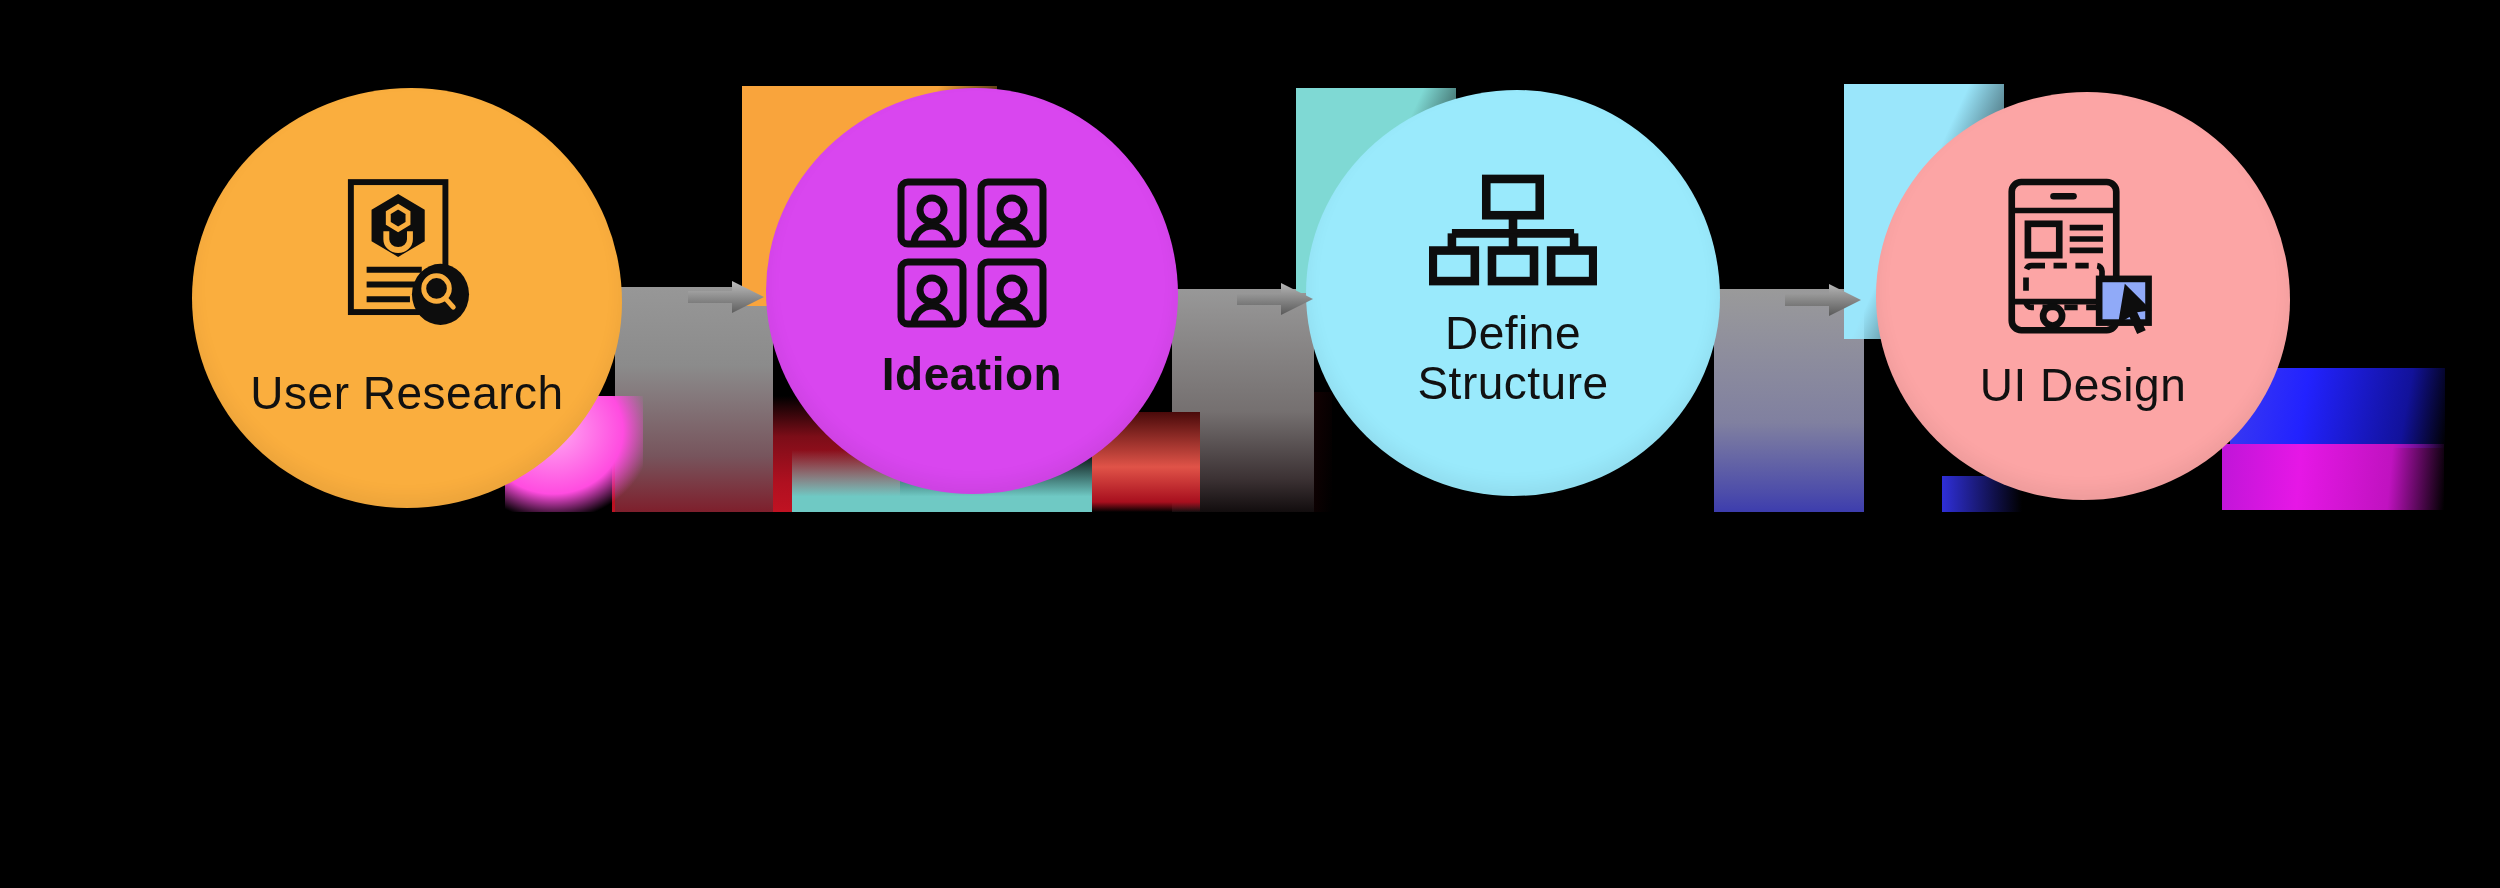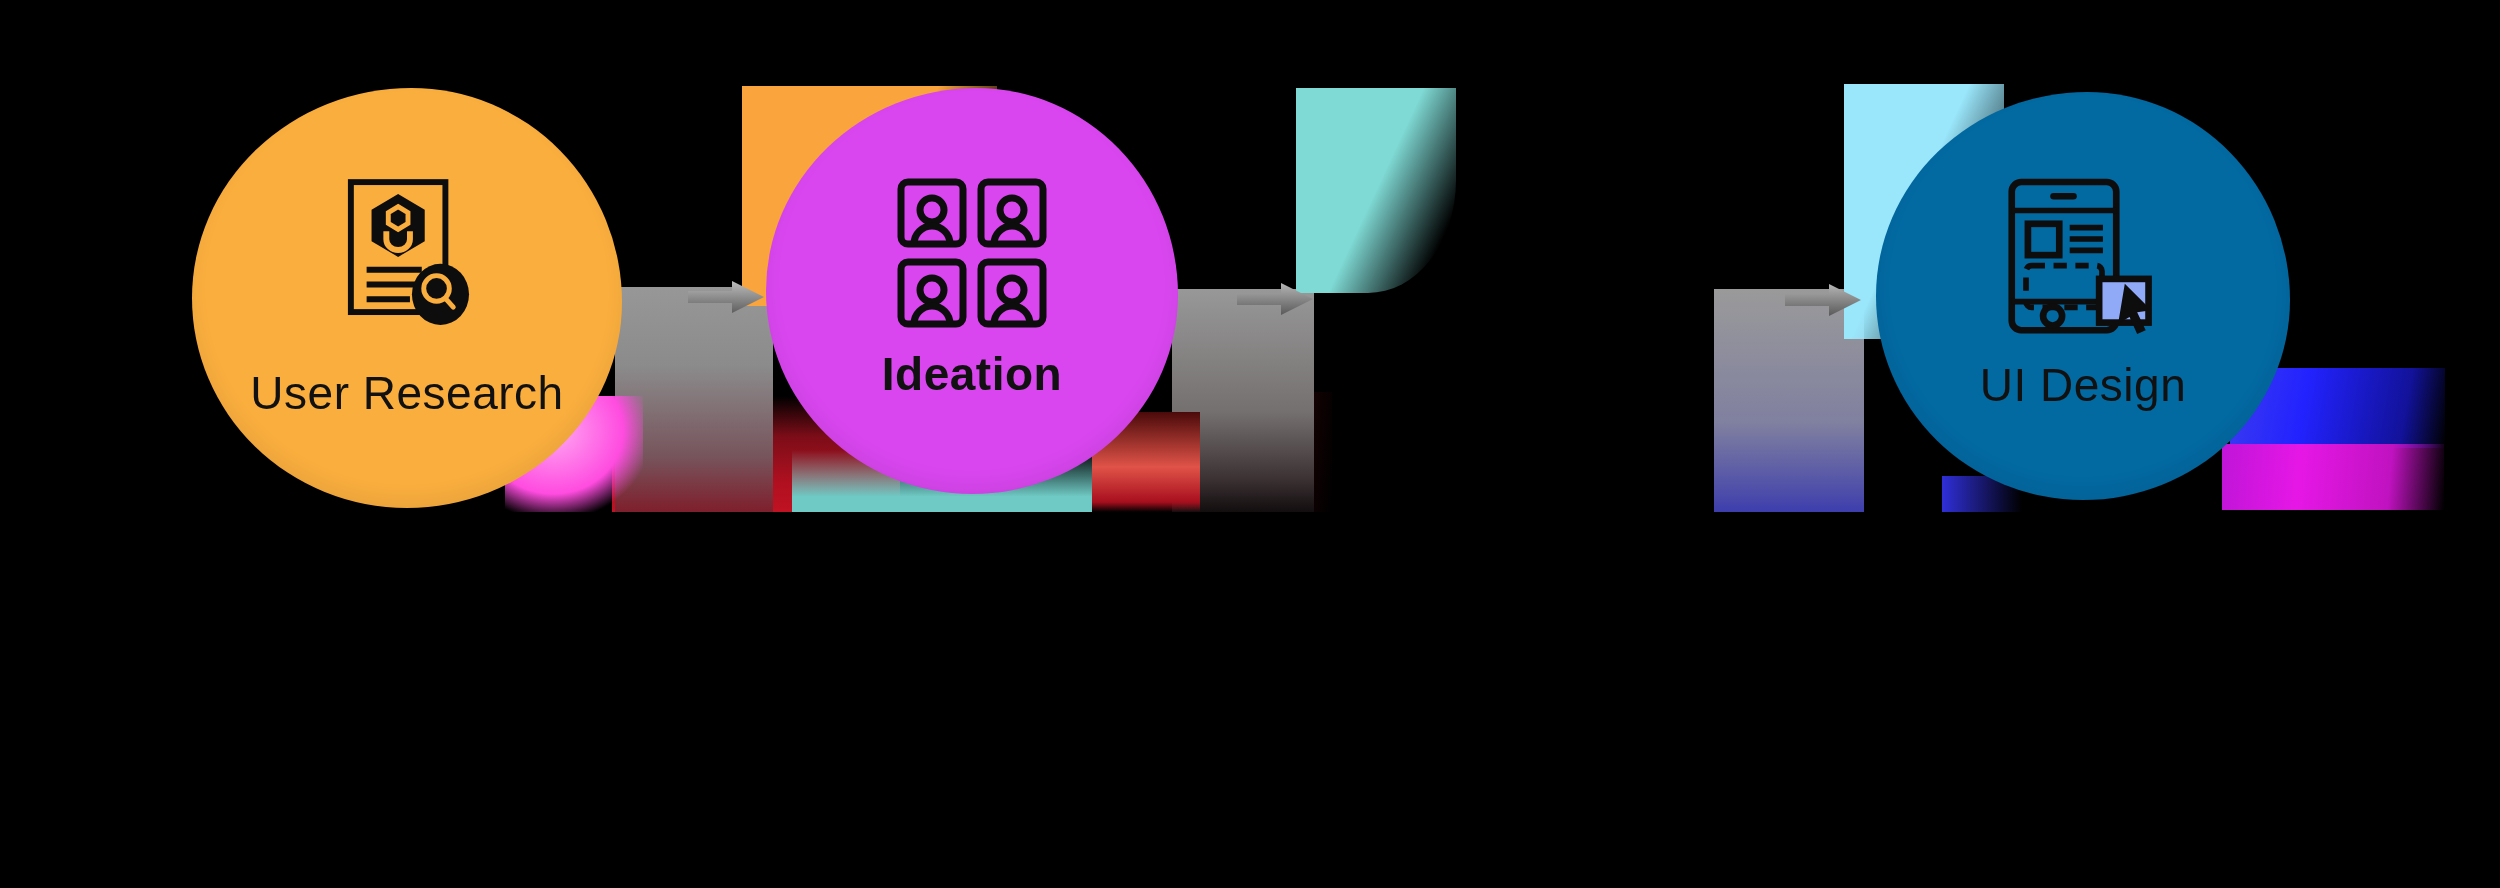--- a/index.html
+++ b/index.html
@@ -13,21 +13,21 @@
     justify-content:center;gap:26px;border-radius:51% 49% 50% 50% / 50% 51% 49% 50%;
     z-index:3;box-shadow:inset 0 -10px 18px rgba(0,0,0,0.06);
   }
   .step .label{
     font-size:46px;color:#111111;text-align:center;line-height:1.08;
     letter-spacing:0.5px;transform:translateY(-4px);
   }
   .s1{left:192px;top:88px;width:430px;height:420px;background:#FAAE3E;gap:41px;}
   .s2{left:766px;top:88px;width:412px;height:406px;background:#d946ef;font-weight:bold;}
   .s3{left:1306px;top:90px;width:414px;height:406px;background:#9AEAFC;}
-  .s4{left:1876px;top:92px;width:414px;height:408px;background:#0369a1;}
+  .s4{left:1876px;top:92px;width:414px;height:408px;background:#fca5a5;}
 
   
   .arrow{position:absolute;z-index:4;}
   .a1{left:688px;top:279px;}
   .a2{left:1237px;top:281px;}
   .a3{left:1785px;top:282px;}
 
   
   .band{position:absolute;z-index:1;}
   .band1{left:615px;top:287px;width:158px;height:225px;
@@ -115,20 +115,39 @@
         <circle cx="35" cy="112" r="12"></circle>
         <path d="M17 146 a18 18 0 0 1 36 0"></path>
         <rect x="84" y="84" width="62" height="62" rx="7"></rect>
         <circle cx="115" cy="112" r="12"></circle>
         <path d="M97 146 a18 18 0 0 1 36 0"></path>
       </g>
     </svg>
     <div class="label">Ideation</div>
   </div>
 
+  <div class="step s3">
+    <svg width="168" height="113" viewBox="0 0 176 118">
+      <g fill="none" stroke="#0d0d0d" stroke-width="9">
+        <rect x="60" y="5" width="56" height="38"></rect>
+        <line x1="88" y1="43" x2="88" y2="62"></line>
+        <line x1="24" y1="62" x2="152" y2="62"></line>
+        <line x1="24" y1="62" x2="24" y2="80"></line>
+        <line x1="88" y1="62" x2="88" y2="80"></line>
+        <line x1="152" y1="62" x2="152" y2="80"></line>
+        <rect x="4" y="80" width="44" height="32"></rect>
+        <rect x="66" y="80" width="44" height="32"></rect>
+        <rect x="128" y="80" width="44" height="32"></rect>
+      </g>
+    </svg>
+    <div class="label">
+      <div>Define</div>
+      <div>Structure</div>
+    </div>
+  </div>
 
   <div class="step s4">
     <svg width="152" height="162" viewBox="0 0 160 170">
       <rect x="5" y="5" width="110" height="156" rx="10" fill="none" stroke="#0d0d0d" stroke-width="7"></rect>
       <line x1="5" y1="35" x2="115" y2="35" stroke="#0d0d0d" stroke-width="6"></line>
       <line x1="49" y1="20" x2="70" y2="20" stroke="#0d0d0d" stroke-width="7" stroke-linecap="round"></line>
       <rect x="22" y="49" width="33" height="33" fill="none" stroke="#0d0d0d" stroke-width="7"></rect>
       <line x1="66" y1="53" x2="101" y2="53" stroke="#0d0d0d" stroke-width="6"></line>
       <line x1="66" y1="65" x2="101" y2="65" stroke="#0d0d0d" stroke-width="6"></line>
       <line x1="66" y1="77" x2="101" y2="77" stroke="#0d0d0d" stroke-width="6"></line>

